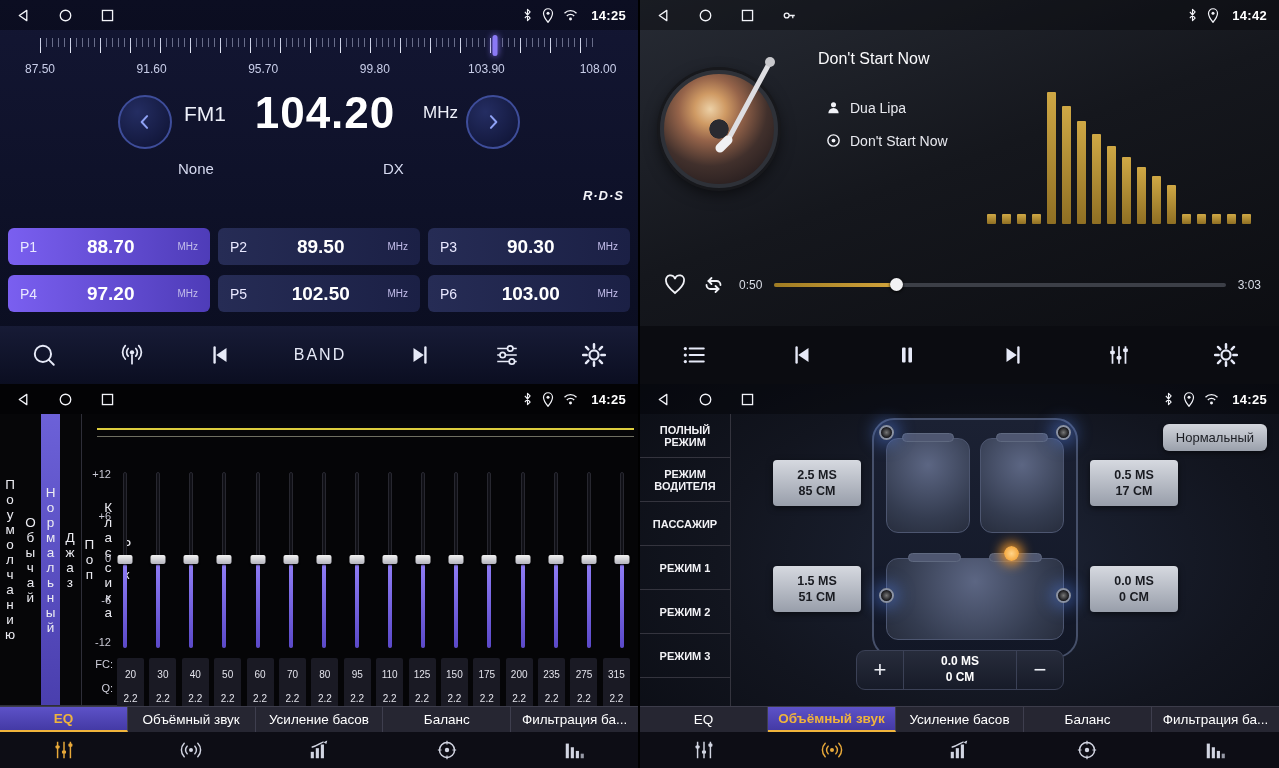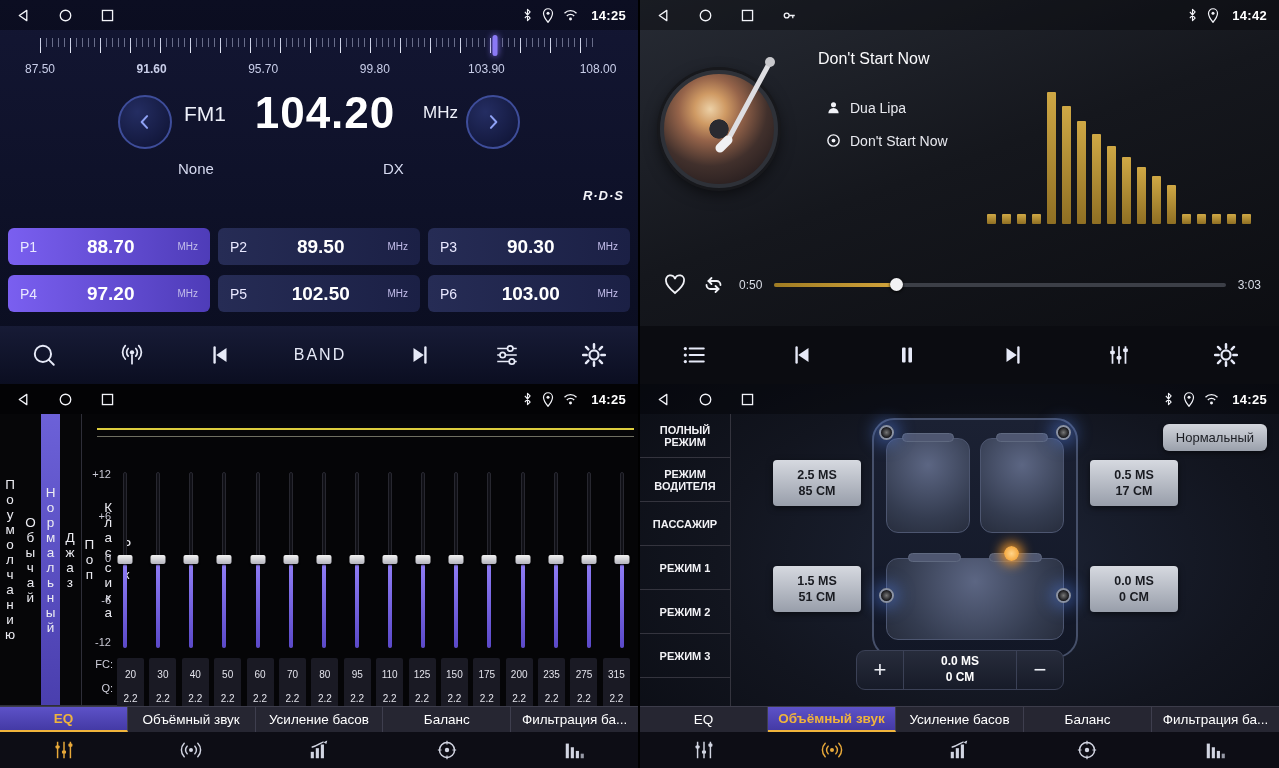--- a/index.html
+++ b/index.html
@@ -154,21 +154,21 @@
       </div>
 
     <div class="scale">
       <div class="ticks" id="scale-ticks">
         <div class="ticks-major"></div>
         <div class="ticks-minor"></div>
         <div class="scale-indicator" id="scale-indicator" style="left: 81.4634%;"></div>
       </div>
       <div class="scale-labels" id="scale-labels">
           <div class="scale-label" style="left: 0%;">87.50</div>
-          <div class="scale-label" style="left: 20%; font-weight: bold;">91.60</div>
+          <div class="scale-label" style="left: 20%;">91.60</div>
           <div class="scale-label" style="left: 40%;">95.70</div>
           <div class="scale-label" style="left: 60%;">99.80</div>
           <div class="scale-label" style="left: 80%;">103.90</div>
           <div class="scale-label" style="left: 100%;">108.00</div>
         </div>
     </div>
 
     <div class="freq-row">
       <div class="chev left">
         <svg width="20" height="20" viewBox="0 0 24 24">

